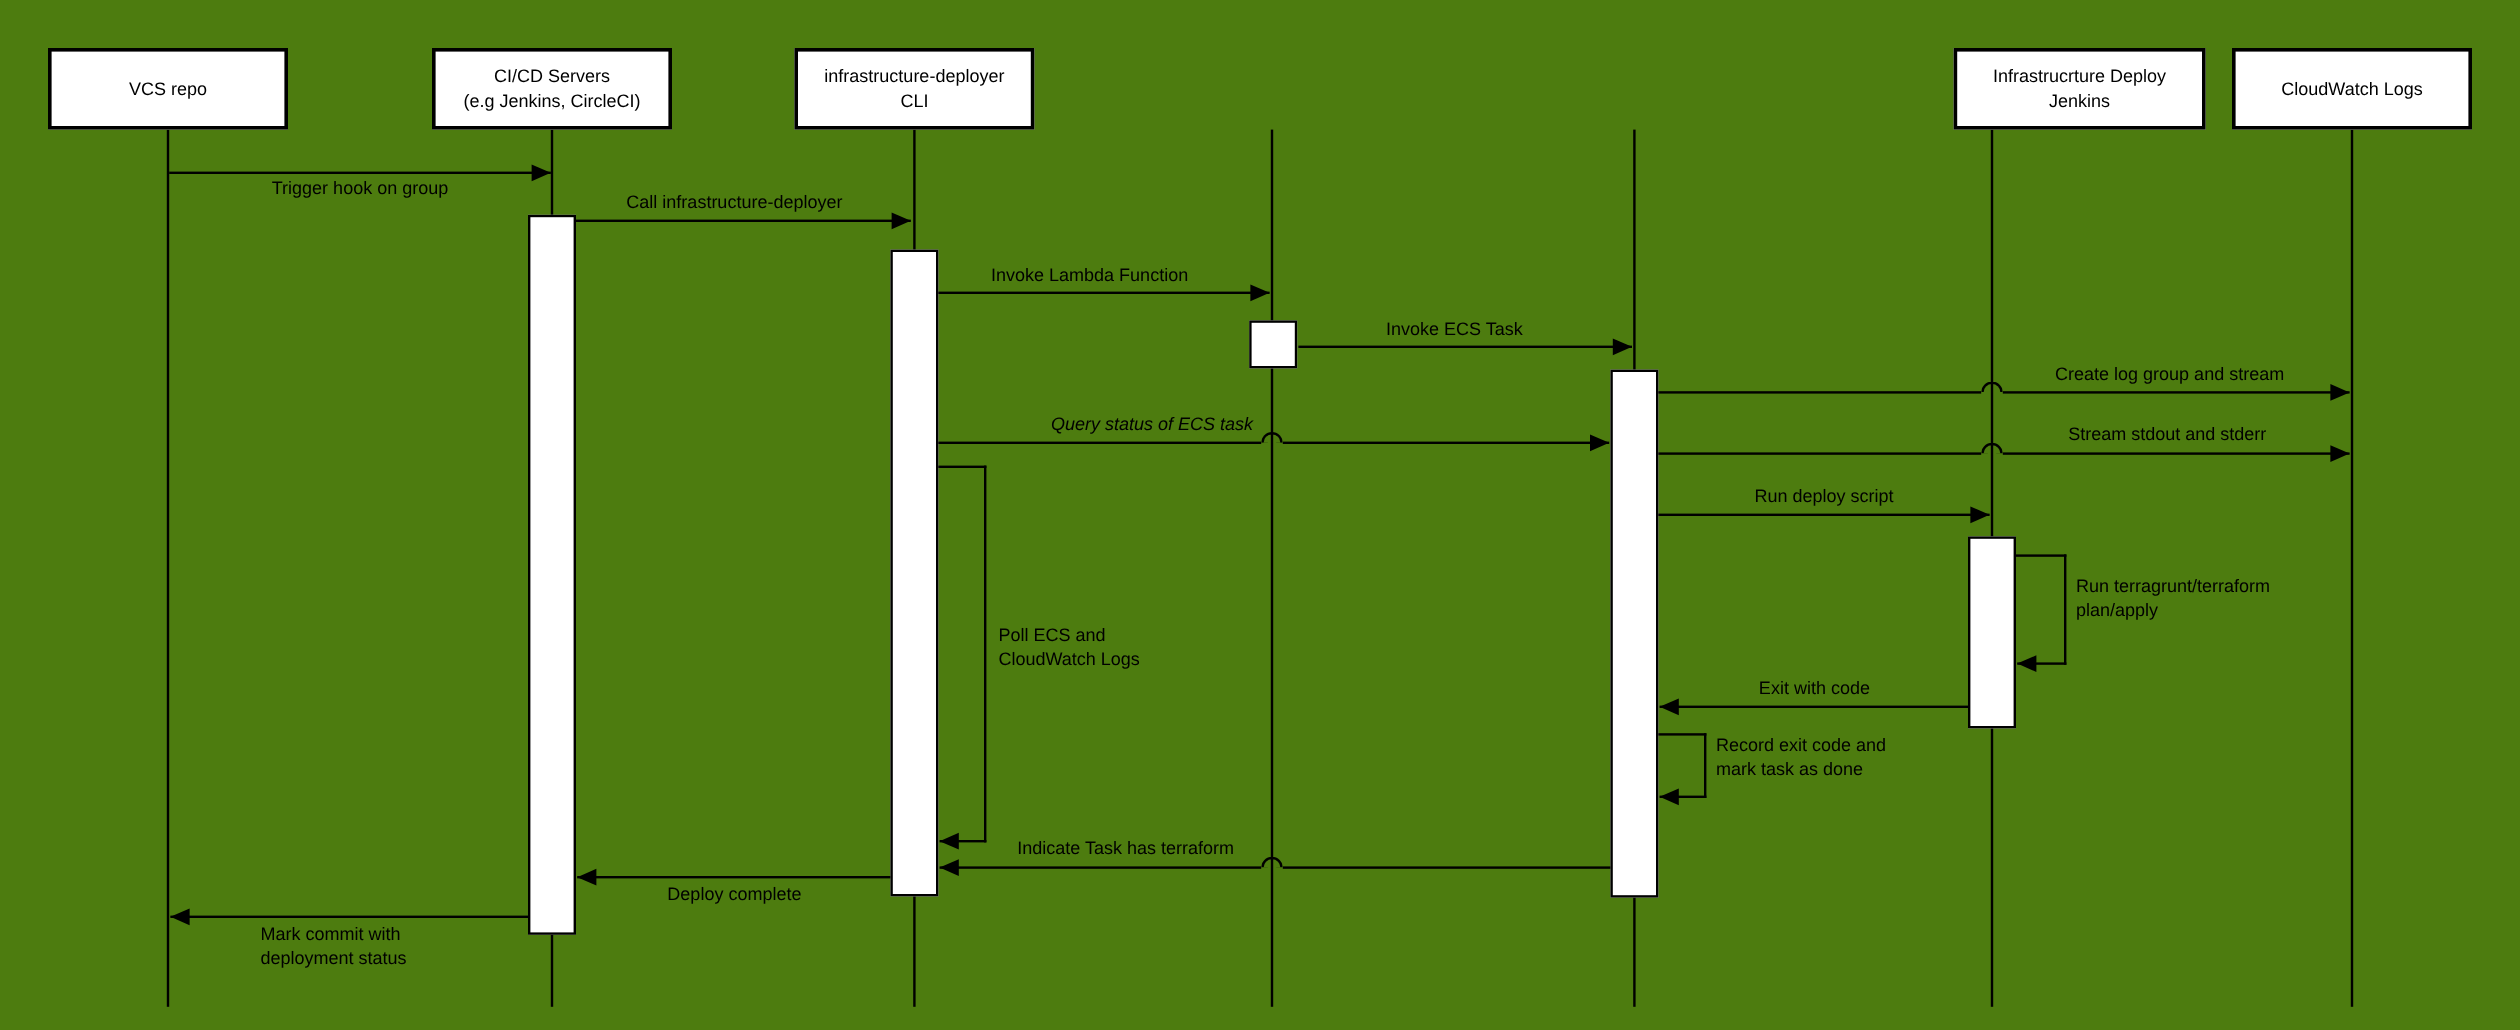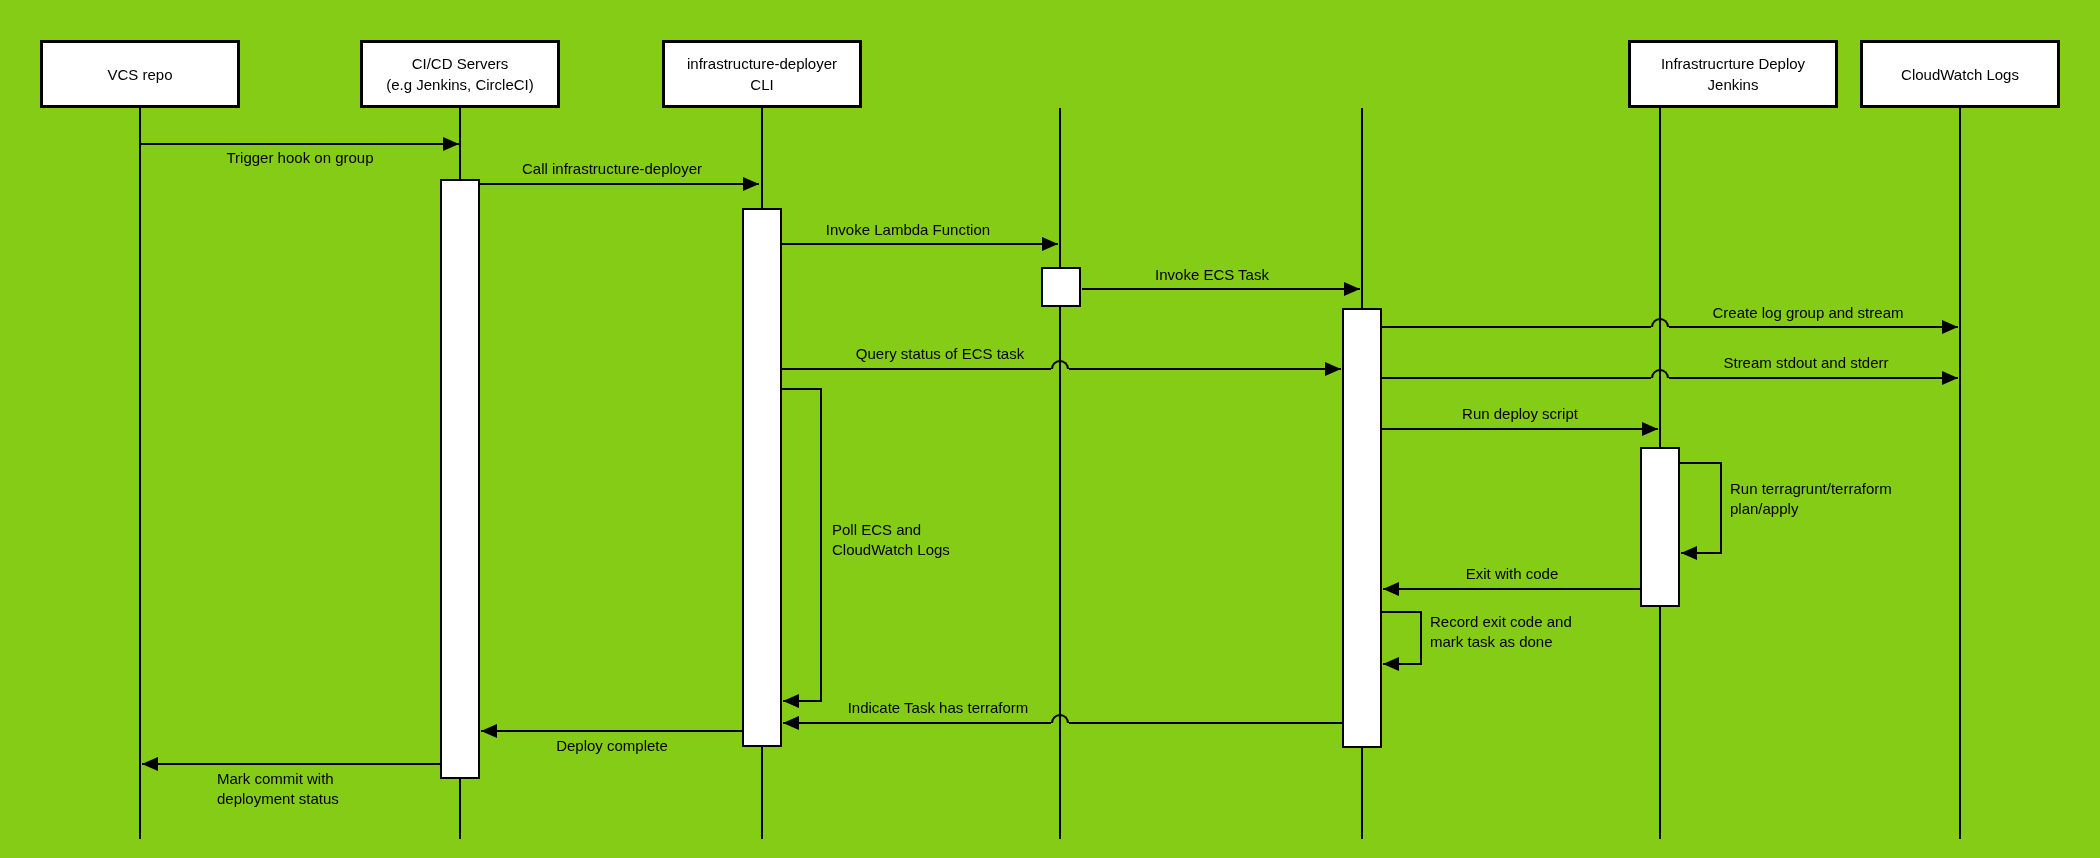--- a/index.html
+++ b/index.html
@@ -32,21 +32,21 @@
   .label{
     line-height:20px;
     white-space:nowrap;
     z-index:4;
   }
   .label.center{text-align:center;transform:translateX(-50%);}
 </style>
 </head>
 <body>
 
-<div id="diagram" style="width: 2100px; height: 858px; background: #84cc16;">
+<div id="diagram" style="width: 2100px; height: 858px; background: #4d7c0f;">
     <div class="abs lifeline" style="left: 139px; top: 108px; width: 2px; height: 731px; background: rgb(0, 0, 0);"></div>
     <div class="abs actorbox" style="left: 40px; top: 40px; width: 200px; height: 68px;">
       <div>VCS repo</div>
     </div>
     <div class="abs lifeline" style="left: 459px; top: 108px; width: 2px; height: 731px; background: rgb(0, 0, 0);"></div>
     <div class="abs actorbox" style="left: 360px; top: 40px; width: 200px; height: 68px;">
       <div>CI/CD Servers</div>
       <div>(e.g Jenkins, CircleCI)</div>
     </div>
     <div class="abs lifeline" style="left: 761px; top: 108px; width: 2px; height: 731px; background: rgb(0, 0, 0);"></div>
@@ -94,21 +94,21 @@
     <div class="abs msgline" style="left: 1669px; top: 326px; width: 289px; height: 2px; background: rgb(0, 0, 0);"></div>
     <div class="abs hop" style="left: 1651px; top: 318px; width: 18px; height: 9px; border-top: 2px solid rgb(0, 0, 0); border-right: 2px solid rgb(0, 0, 0); border-bottom: none; border-left: 2px solid rgb(0, 0, 0); border-image: initial; border-radius: 9px 9px 0px 0px; box-sizing: border-box; background: transparent;"></div>
     <div class="abs arrowhead" style="top: 320px; width: 0px; height: 0px; border-top: 7px solid transparent; border-bottom: 7px solid transparent; left: 1942px; border-left: 16px solid rgb(0, 0, 0);"></div>
     <div class="abs label center" style="top: 303px; left: 1808px;">
       <div>Create log group and stream</div>
     </div>
     <div class="abs msgline" style="left: 782px; top: 368px; width: 269px; height: 2px; background: rgb(0, 0, 0);"></div>
     <div class="abs msgline" style="left: 1069px; top: 368px; width: 272px; height: 2px; background: rgb(0, 0, 0);"></div>
     <div class="abs hop" style="left: 1051px; top: 360px; width: 18px; height: 9px; border-top: 2px solid rgb(0, 0, 0); border-right: 2px solid rgb(0, 0, 0); border-bottom: none; border-left: 2px solid rgb(0, 0, 0); border-image: initial; border-radius: 9px 9px 0px 0px; box-sizing: border-box; background: transparent;"></div>
     <div class="abs arrowhead" style="top: 362px; width: 0px; height: 0px; border-top: 7px solid transparent; border-bottom: 7px solid transparent; left: 1325px; border-left: 16px solid rgb(0, 0, 0);"></div>
-    <div class="abs label center" style="top: 344px; left: 940px;">
+    <div class="abs label center" style="top: 344px; left: 960px; font-style: italic;">
       <div>Query status of ECS task</div>
     </div>
     <div class="abs msgline" style="left: 1382px; top: 377px; width: 269px; height: 2px; background: rgb(0, 0, 0);"></div>
     <div class="abs msgline" style="left: 1669px; top: 377px; width: 289px; height: 2px; background: rgb(0, 0, 0);"></div>
     <div class="abs hop" style="left: 1651px; top: 369px; width: 18px; height: 9px; border-top: 2px solid rgb(0, 0, 0); border-right: 2px solid rgb(0, 0, 0); border-bottom: none; border-left: 2px solid rgb(0, 0, 0); border-image: initial; border-radius: 9px 9px 0px 0px; box-sizing: border-box; background: transparent;"></div>
     <div class="abs arrowhead" style="top: 371px; width: 0px; height: 0px; border-top: 7px solid transparent; border-bottom: 7px solid transparent; left: 1942px; border-left: 16px solid rgb(0, 0, 0);"></div>
     <div class="abs label center" style="top: 353px; left: 1806px;">
       <div>Stream stdout and stderr</div>
     </div>
     <div class="abs msgline" style="left: 1382px; top: 428px; width: 276px; height: 2px; background: rgb(0, 0, 0);"></div>

